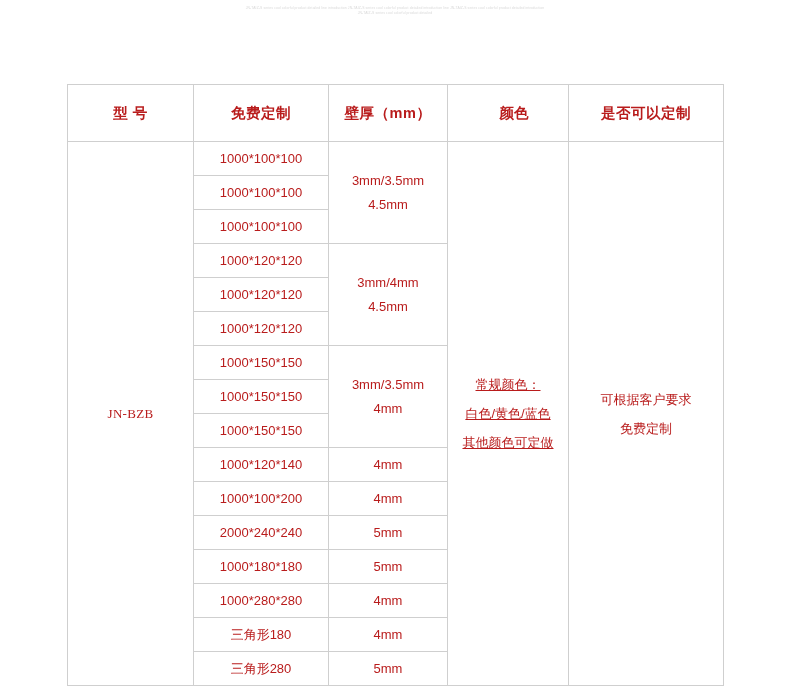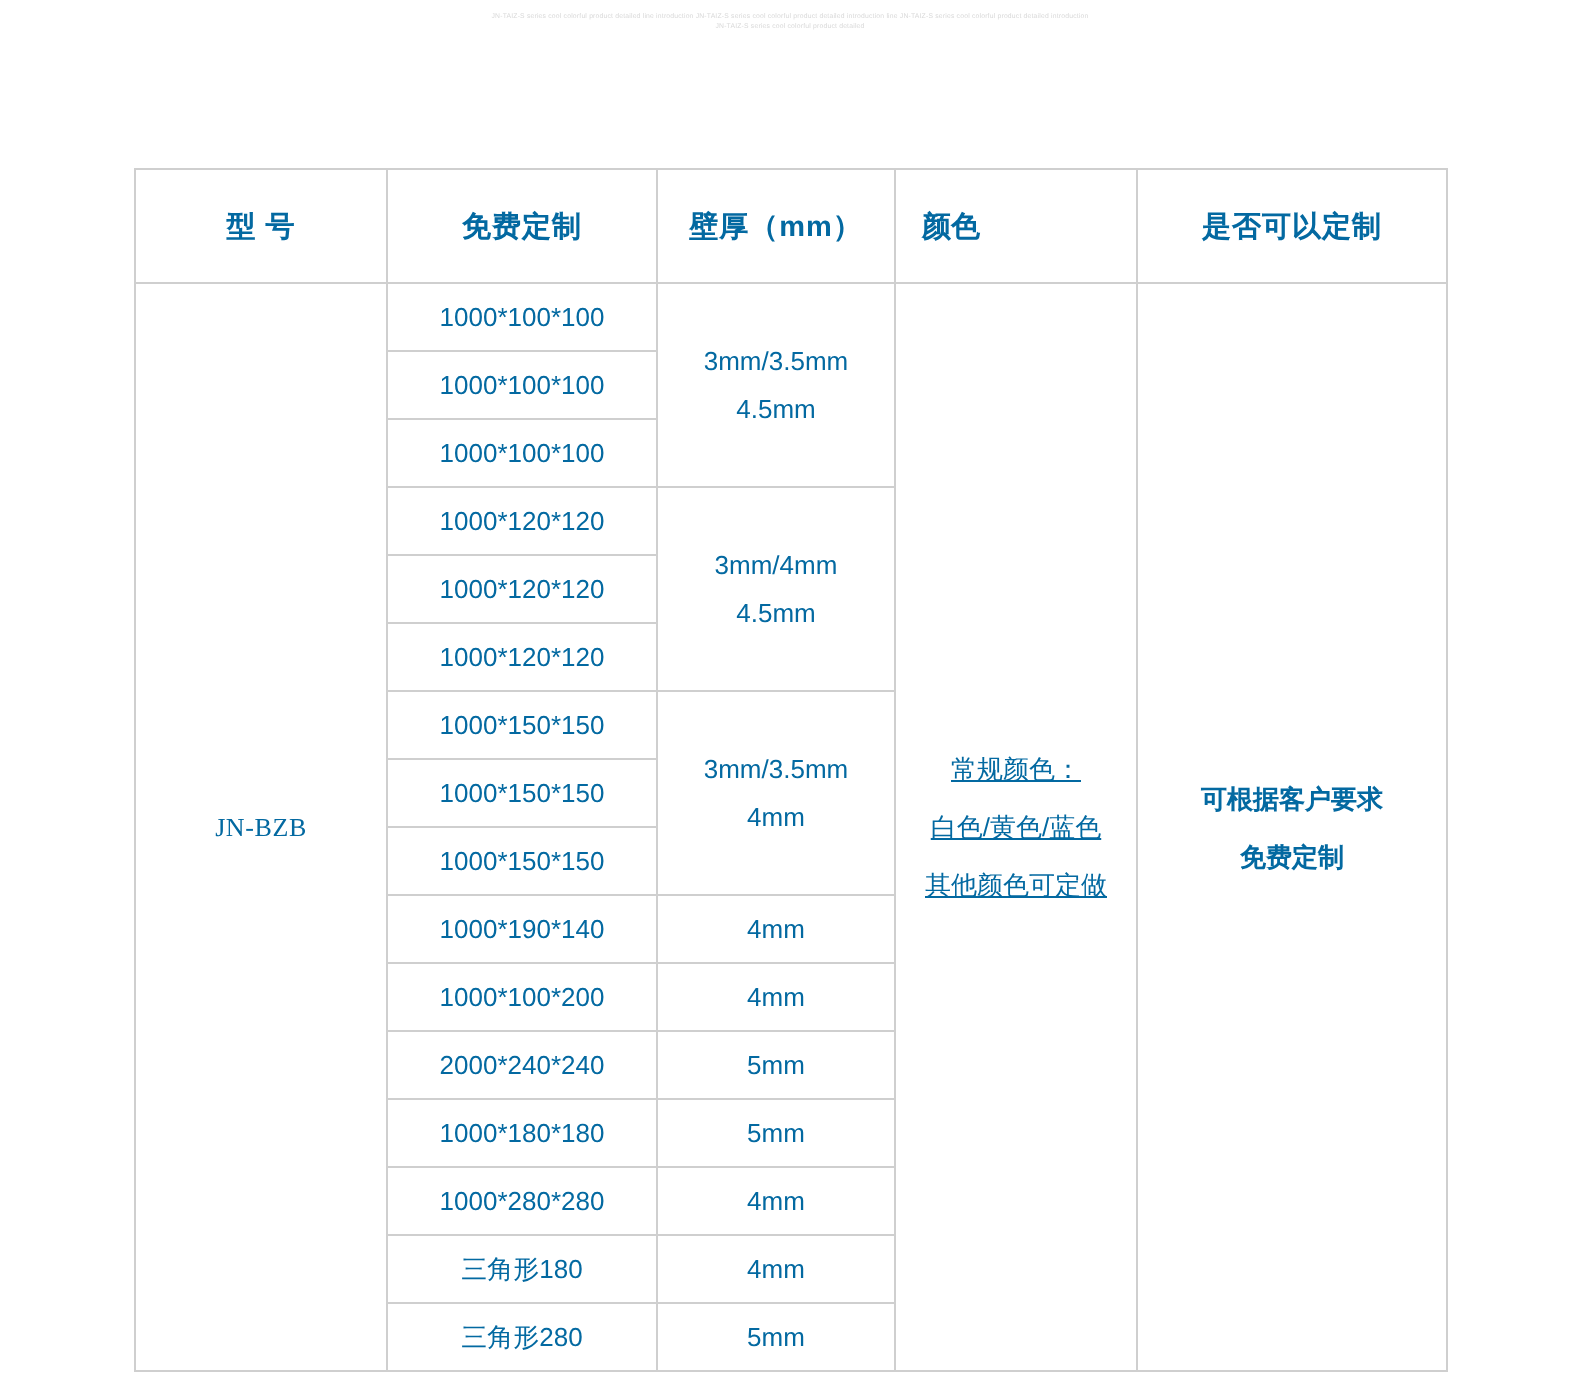--- a/index.html
+++ b/index.html
@@ -43,31 +43,31 @@
   .spec-table col.c0 { width: 126px; }
   .spec-table col.c1 { width: 135px; }
   .spec-table col.c2 { width: 119px; }
   .spec-table col.c3 { width: 121px; }
   .spec-table col.c4 { width: 155px; }
 
   .spec-table th, .spec-table td {
     border: 1px solid #cfcfcf;
     text-align: center;
     vertical-align: middle;
-    color: #0369a1;
+    color: #b91c1c;
   }
   .spec-table thead th {
     height: 54px;
     font-size: 14.5px;
     font-weight: bold;
     background: #ffffff;
     letter-spacing: 0.5px;
   }
   .spec-table thead th.left-pad {
-    text-align: left;
+    text-align: center;
     padding-left: 13px;
     letter-spacing: 0;
   }
   .spec-table tbody td {
     height: 31px;
     font-size: 13px;
   }
   .model-cell {
     font-size: 14px;
     letter-spacing: 0.3px;
@@ -82,21 +82,20 @@
     font-size: 13.5px;
     line-height: 29px;
     padding: 0 14px;
   }
   .color-cell {
     text-align: left;
     text-decoration: underline;
   }
   .custom-cell {
     text-align: center;
-    font-weight: bold;
   }
   .nowrap-multi {
     white-space: pre-line;
   }
 </style>
 </head>
 <body>
 
 <div class="page">
 
@@ -157,21 +156,21 @@
 4mm</td>
       </tr>
       <tr>
         <td>1000*150*150</td>
       </tr>
       <tr>
         <td>1000*150*150</td>
       </tr>
 
       <tr>
-        <td>1000*190*140</td>
+        <td>1000*120*140</td>
         <td>4mm</td>
       </tr>
       <tr>
         <td>1000*100*200</td>
         <td>4mm</td>
       </tr>
       <tr>
         <td>2000*240*240</td>
         <td>5mm</td>
       </tr>

